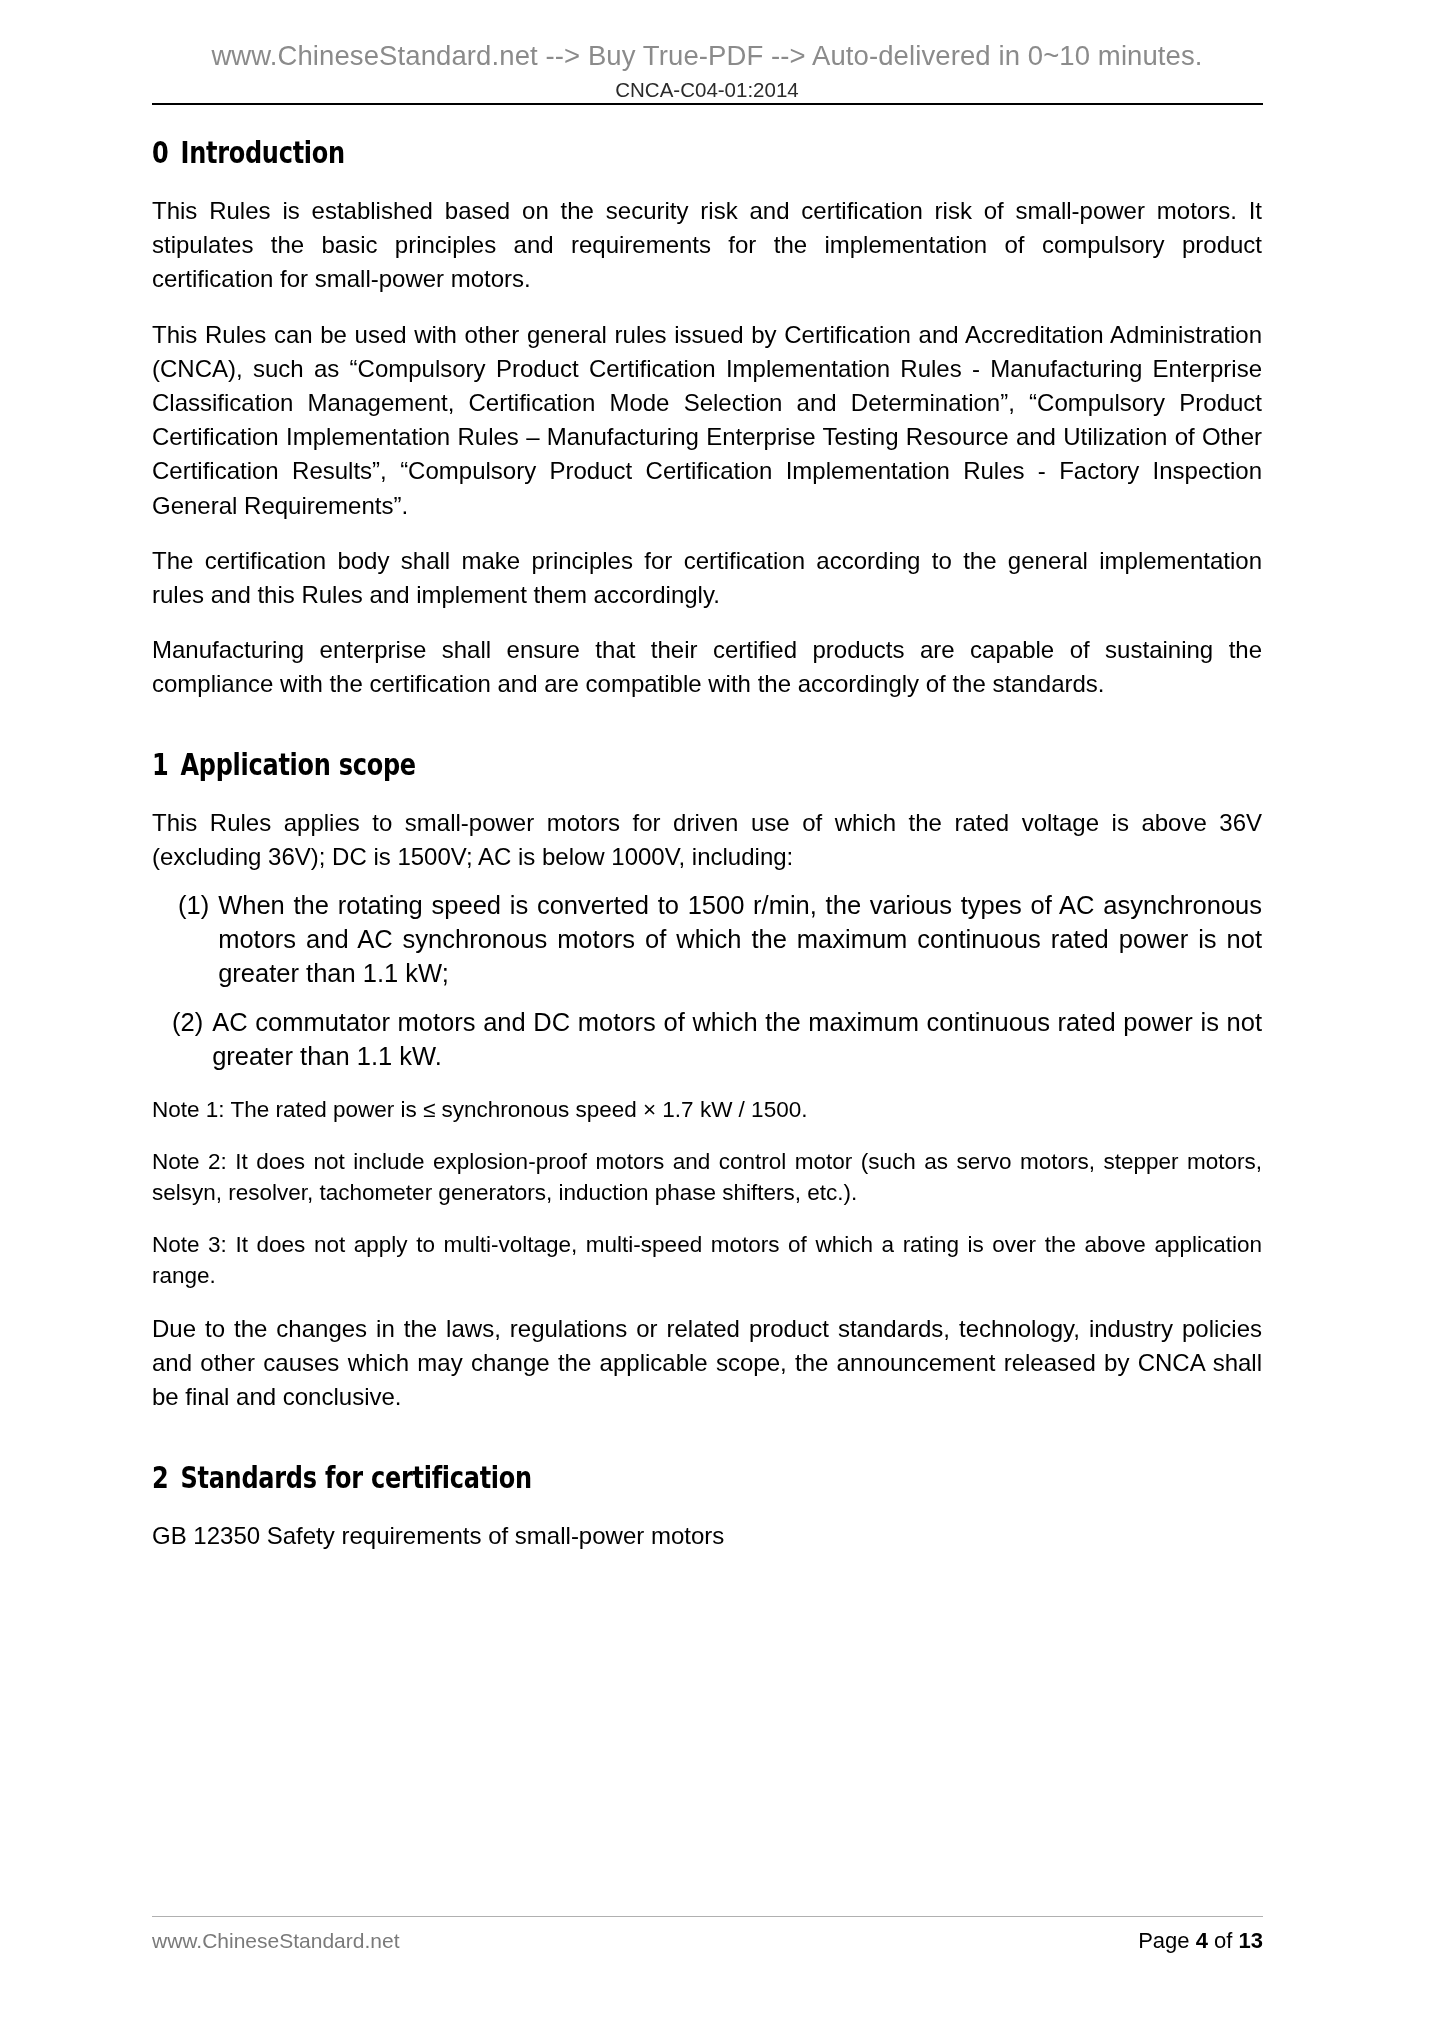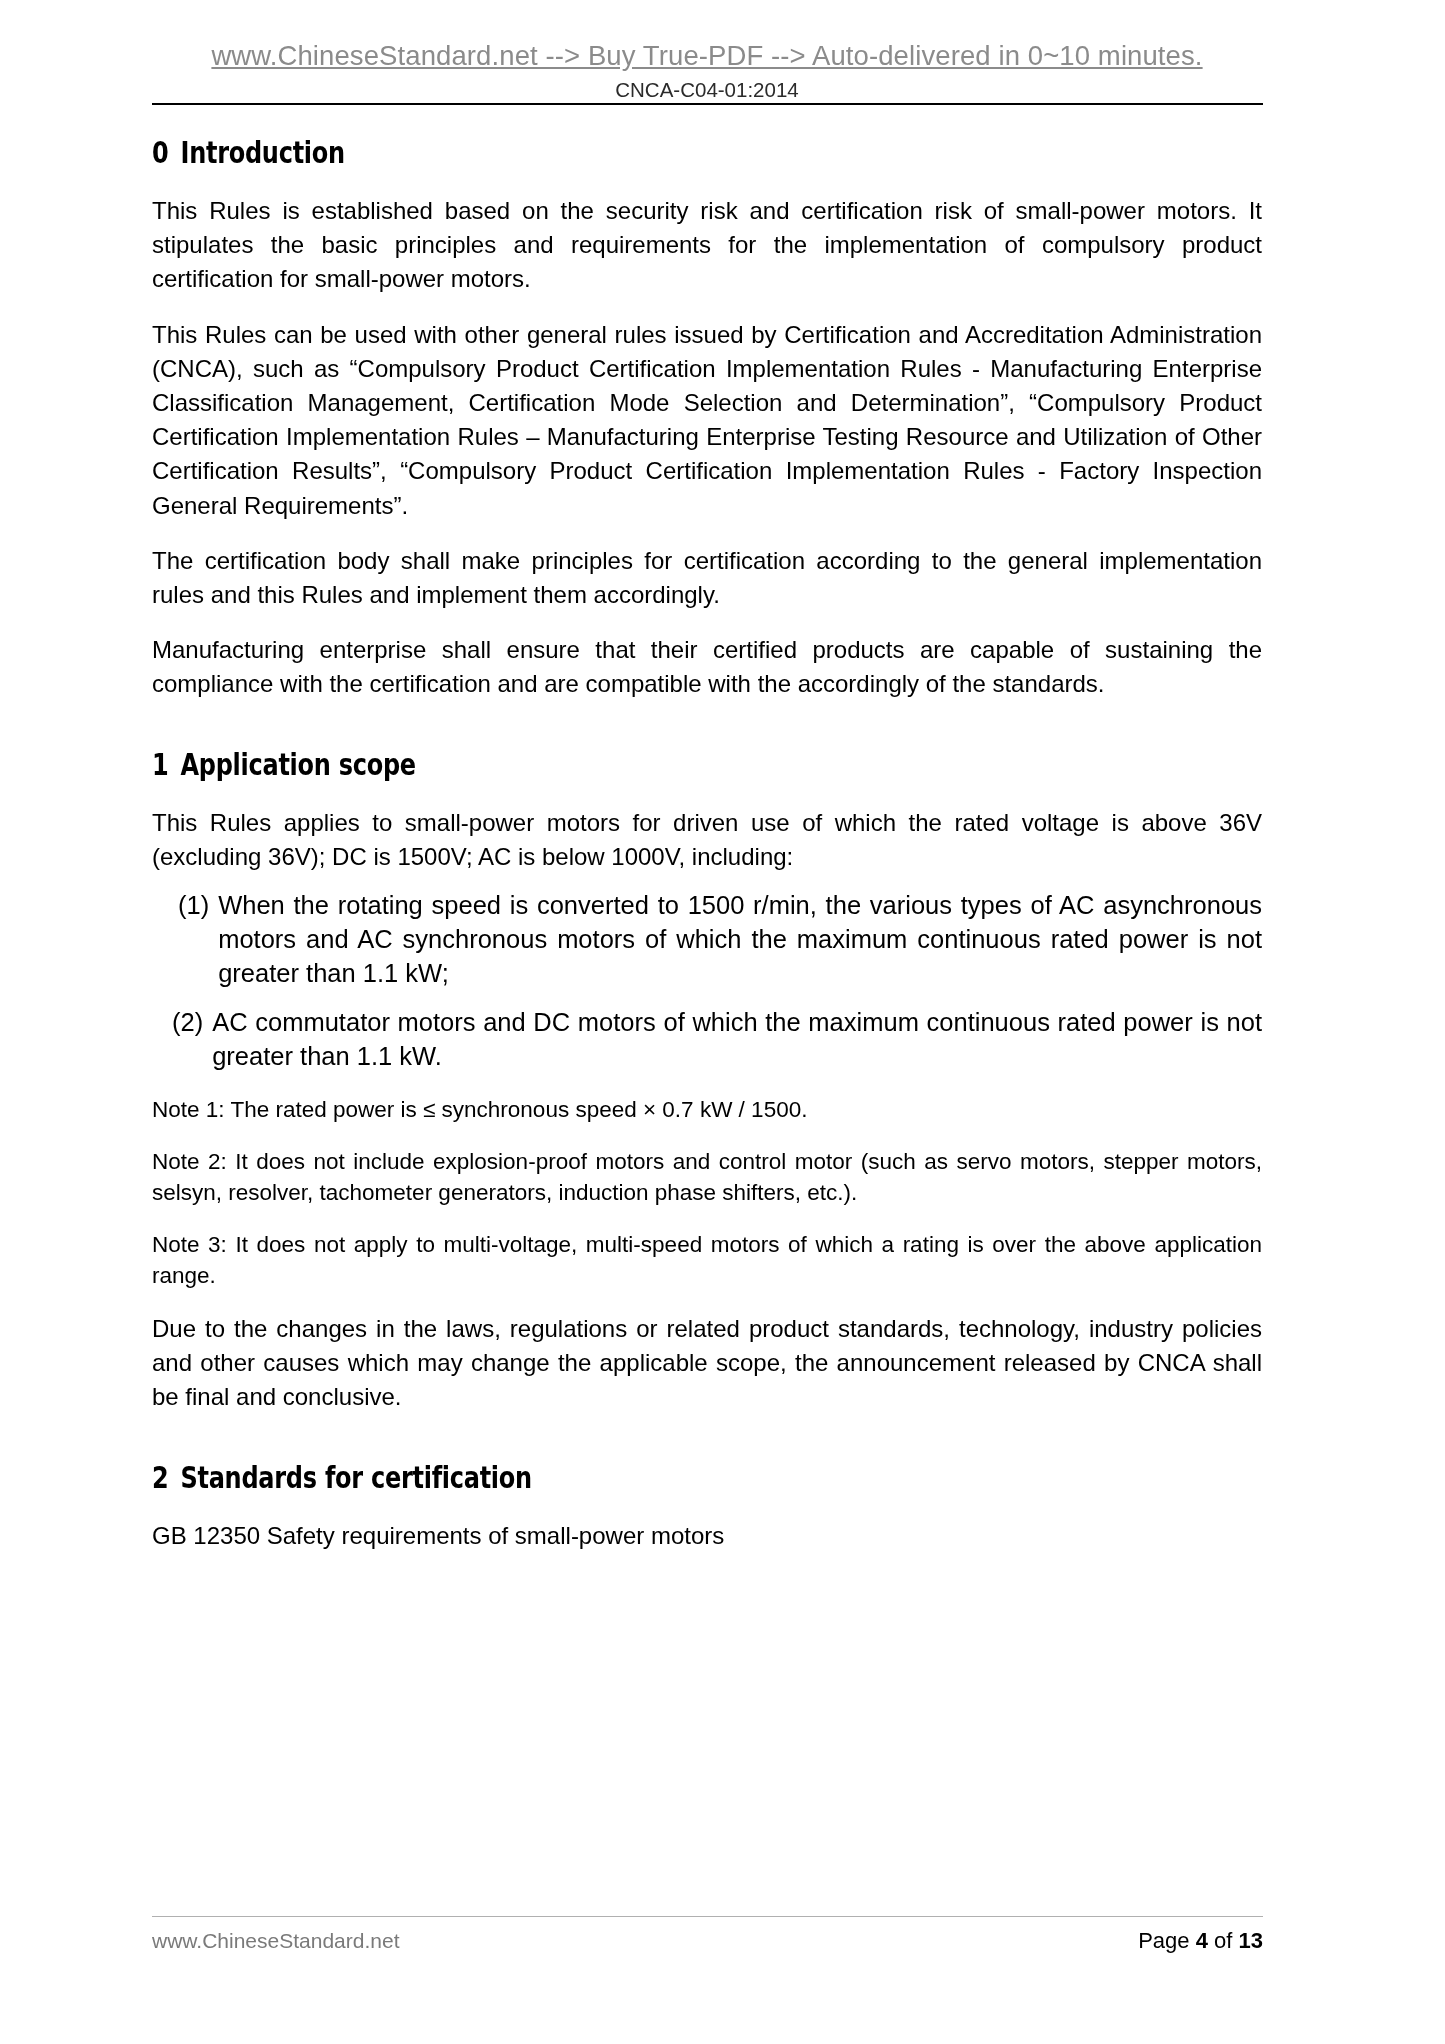--- a/index.html
+++ b/index.html
@@ -24,21 +24,20 @@
     left: 152px;
     top: 40px;
     width: 1110px;
   }
   .header-line1 {
     text-align: center;
     font-size: 27.5px;
     color: #8b8b8b;
     letter-spacing: 0.1px;
     white-space: nowrap;
-    text-decoration: underline;
   }
   .header-line2 {
     text-align: center;
     font-size: 20.5px;
     color: #2b2b2b;
     margin-top: 6px;
   }
   .header-rule {
     position: absolute;
     left: 152px;
@@ -185,21 +184,21 @@
       <span class="itemtext">When the rotating speed is converted to 1500 r/min, the various types of AC asynchronous motors and AC synchronous motors of which the maximum continuous rated power is not greater than 1.1 kW;</span>
     </div>
     <div class="spacer-list"></div>
 
     <div class="numitem" style="padding-left:20px;">
       <span class="marker" style="padding-right:9px;">(2)</span>
       <span class="itemtext">AC commutator motors and DC motors of which the maximum continuous rated power is not greater than 1.1 kW.</span>
     </div>
 
     <div class="spacer-para"></div>
-    <p class="note">Note 1: The rated power is ≤ synchronous speed × 0.7 kW / 1500.</p>
+    <p class="note">Note 1: The rated power is ≤ synchronous speed × 1.7 kW / 1500.</p>
     <div class="spacer-para"></div>
     <p class="note">Note 2: It does not include explosion-proof motors and control motor (such as servo motors, stepper motors, selsyn, resolver, tachometer generators, induction phase shifters, etc.).</p>
     <div class="spacer-para"></div>
     <p class="note">Note 3: It does not apply to multi-voltage, multi-speed motors of which a rating is over the above application range.</p>
 
     <div class="spacer-para"></div>
     <p class="body">Due to the changes in the laws, regulations or related product standards, technology, industry policies and other causes which may change the applicable scope, the announcement released by CNCA shall be final and conclusive.</p>
 
     <div class="spacer-head-before"></div>
     <h2 class="sec-heading">

